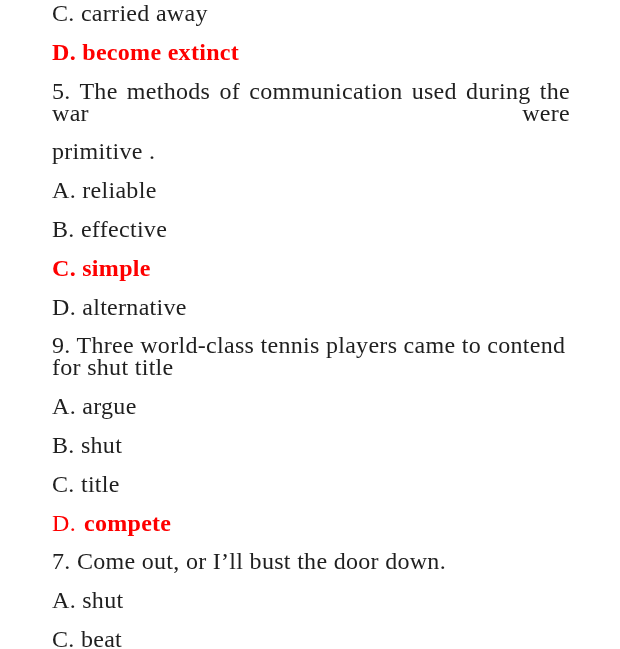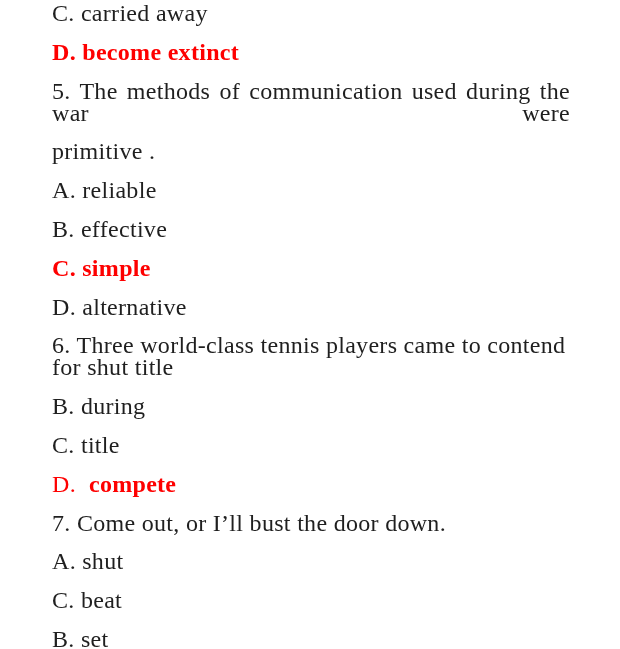--- a/index.html
+++ b/index.html
@@ -24,21 +24,21 @@
   .justified {
     width: 518px;
     text-align: justify;
     text-align-last: justify;
   }
   .answer {
     color: var(--red, #fe0000);
     font-weight: bold;
   }
   .ans-letter { font-weight: 500; }
-  .ans-word   { margin-left: 13px; }
+  .ans-word   { margin-left: 8px; }
   .u {
     text-underline-offset: 3px;
     text-decoration-thickness: 1px;
   }
 </style>
 </head>
 <body>
 
 <div class="doc">
 
@@ -51,24 +51,25 @@
   <p class="line"><span class="u">primitive .</span></p>
 
   <p class="line">A. reliable</p>
 
   <p class="line">B. effective</p>
 
   <p class="line answer">C. simple</p>
 
   <p class="line">D. alternative</p>
 
-  <p class="line"><span>6. Three world-class tennis players came to </span><span class="u">contend</span><span> for shut title</span></p>
+  <p class="line"><span>9. Three world-class tennis players came to </span><span class="u">contend</span><span> for shut title</span></p>
 
+  <p class="line">A. argue</p>
 
-  <p class="line">B. during</p>
+  <p class="line">B. shut</p>
 
   <p class="line">C. title</p>
 
   <p class="line answer"><span class="ans-letter">D.</span><span class="ans-word">compete</span></p>
 
   <p class="line"><span>7. Come out, or I’ll </span><span class="u">bust </span><span>the door down.</span></p>
 
   <p class="line">A. shut</p>
 
   <p class="line">C. beat</p>

